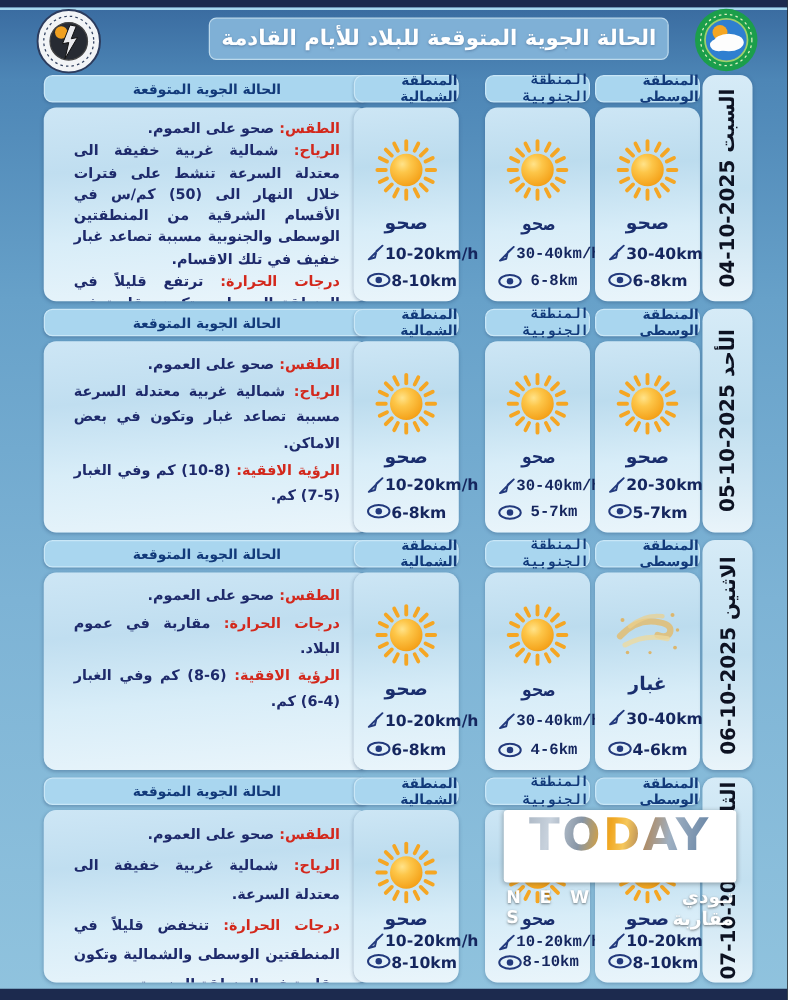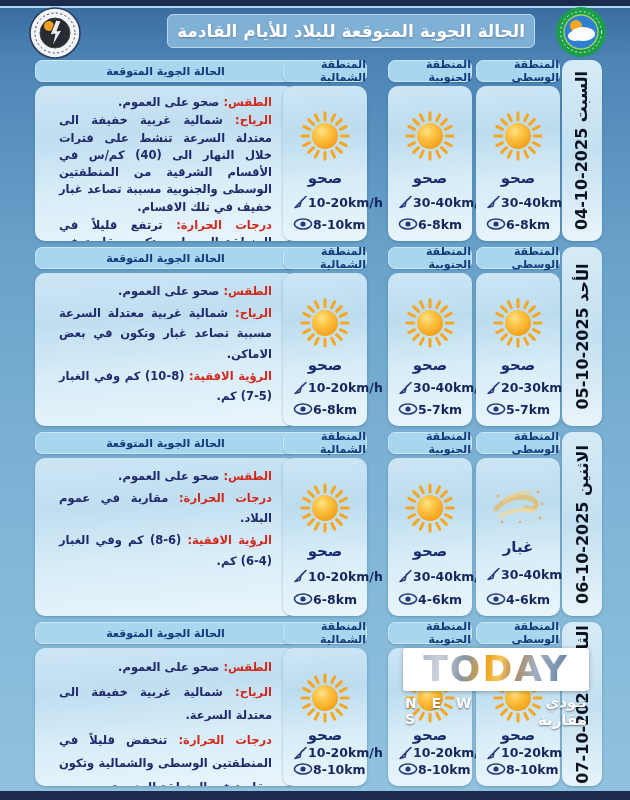--- a/index.html
+++ b/index.html
@@ -23,21 +23,21 @@
   }
   .logo { position:absolute; }
   .logo.left { left:29px; top:7px; }
   .logo.right { left:555px; top:6px; }
 
   
   .row { position:absolute; left:35px; width:567px; }
   .col { position:absolute; top:0; height:100%; }
   .col.details { left:0; width:261px; }
   .col.region-n { left:248px; width:84px; }
-  .col.region-s { left:353px; width:84px; }
+  .col.region-s { left:353px; width:84px;font-family:Liberation Mono, monospace; }
   .col.region-c { left:441px; width:84px; }
   .col.day { left:527px; width:40px; }
 
   .chip {
     height:22px; border-radius:7px; background:#a9d6ef;
     border:1px solid #c9e7f7;
     display:flex; align-items:center; justify-content:center;
     color:#123a7a; font-weight:bold; font-size:11px; direction:rtl;
     box-shadow:0 1px 2px rgba(30,60,100,.25);
   }
@@ -64,21 +64,21 @@
   .lbl { color:#d3281c; }
 
   
   .col.day .cellbody { top:0; display:flex; align-items:center; justify-content:center;
     background:linear-gradient(180deg,#d6ebf7,#c3e0f0 50%,#e9f4fa); }
   .daylabel { transform:rotate(-90deg); white-space:nowrap; direction:rtl;
     font-weight:bold; font-size:16px; color:#0d1222; letter-spacing:.5px; }
 
   
   .wm { position:absolute; left:403px; top:648px; width:186px; z-index:5; }
-  .wm-bar { background:#fff; border-radius:3px; padding:3px 6px 4px; box-shadow:0 1px 4px rgba(0,0,0,.3); }
+  .wm-bar { background:#fff; border-radius:3px; padding:3px 6px 19px; box-shadow:0 1px 4px rgba(0,0,0,.3); }
   .wm-today {
     font-weight:bold; font-size:36px; line-height:1; letter-spacing:2px; text-align:center;
     background:linear-gradient(100deg,#9aa7b5 0%,#c8d2dd 18%,#8795a5 32%,#f0a51e 45%,#f6c75a 52%,#b0875a 60%,#9fb0c2 72%,#6d89a8 88%,#b9c6d2 100%);
     -webkit-background-clip:text; background-clip:text; color:transparent;
   }
   .wm-sub { display:flex; justify-content:space-between; align-items:center; margin-top:2px;
     color:#fff; text-shadow:0 1px 2px rgba(0,0,0,.5); padding:0 2px; }
   .wm-news { font-weight:bold; letter-spacing:5px; font-size:14px; }
   .wm-ar { font-weight:bold; font-size:15px; direction:rtl; }
 
@@ -122,21 +122,21 @@
       <ellipse cx="28" cy="28" rx="12" ry="7" fill="#fdfdfd"></ellipse>
       <ellipse cx="20" cy="30" rx="7" ry="5" fill="#fdfdfd"></ellipse>
     </svg>
   </div>
 
   <section class="row r1" style="top:60px;height:183px">
     <div class="col details">
       <div class="chip">الحالة الجوية المتوقعة</div>
       <div class="dbody">
         <p><span class="lbl">الطقس:</span> <span>صحو على العموم.</span></p>
-        <p><span class="lbl">الرياح:</span> <span>شمالية غربية خفيفة الى معتدلة السرعة تنشط على فترات خلال النهار الى (40) كم/س في الأقسام الشرقية من المنطقتين الوسطى والجنوبية مسببة تصاعد غبار خفيف في تلك الاقسام.</span></p>
+        <p><span class="lbl">الرياح:</span> <span>شمالية غربية خفيفة الى معتدلة السرعة تنشط على فترات خلال النهار الى (50) كم/س في الأقسام الشرقية من المنطقتين الوسطى والجنوبية مسببة تصاعد غبار خفيف في تلك الاقسام.</span></p>
         <p><span class="lbl">درجات الحرارة:</span> <span>ترتفع قليلاً في المنطقة الوسطى وتكون مقاربة في المنطقتين الشمالية والجنوبية.</span></p>
 
       </div>
     </div>
 
     <div class="col region region-n">
       <div class="chip">المنطقة الشمالية</div>
       <div class="cellbody">
         <span>
             <svg width="52" height="52" viewBox="0 0 54 54">

